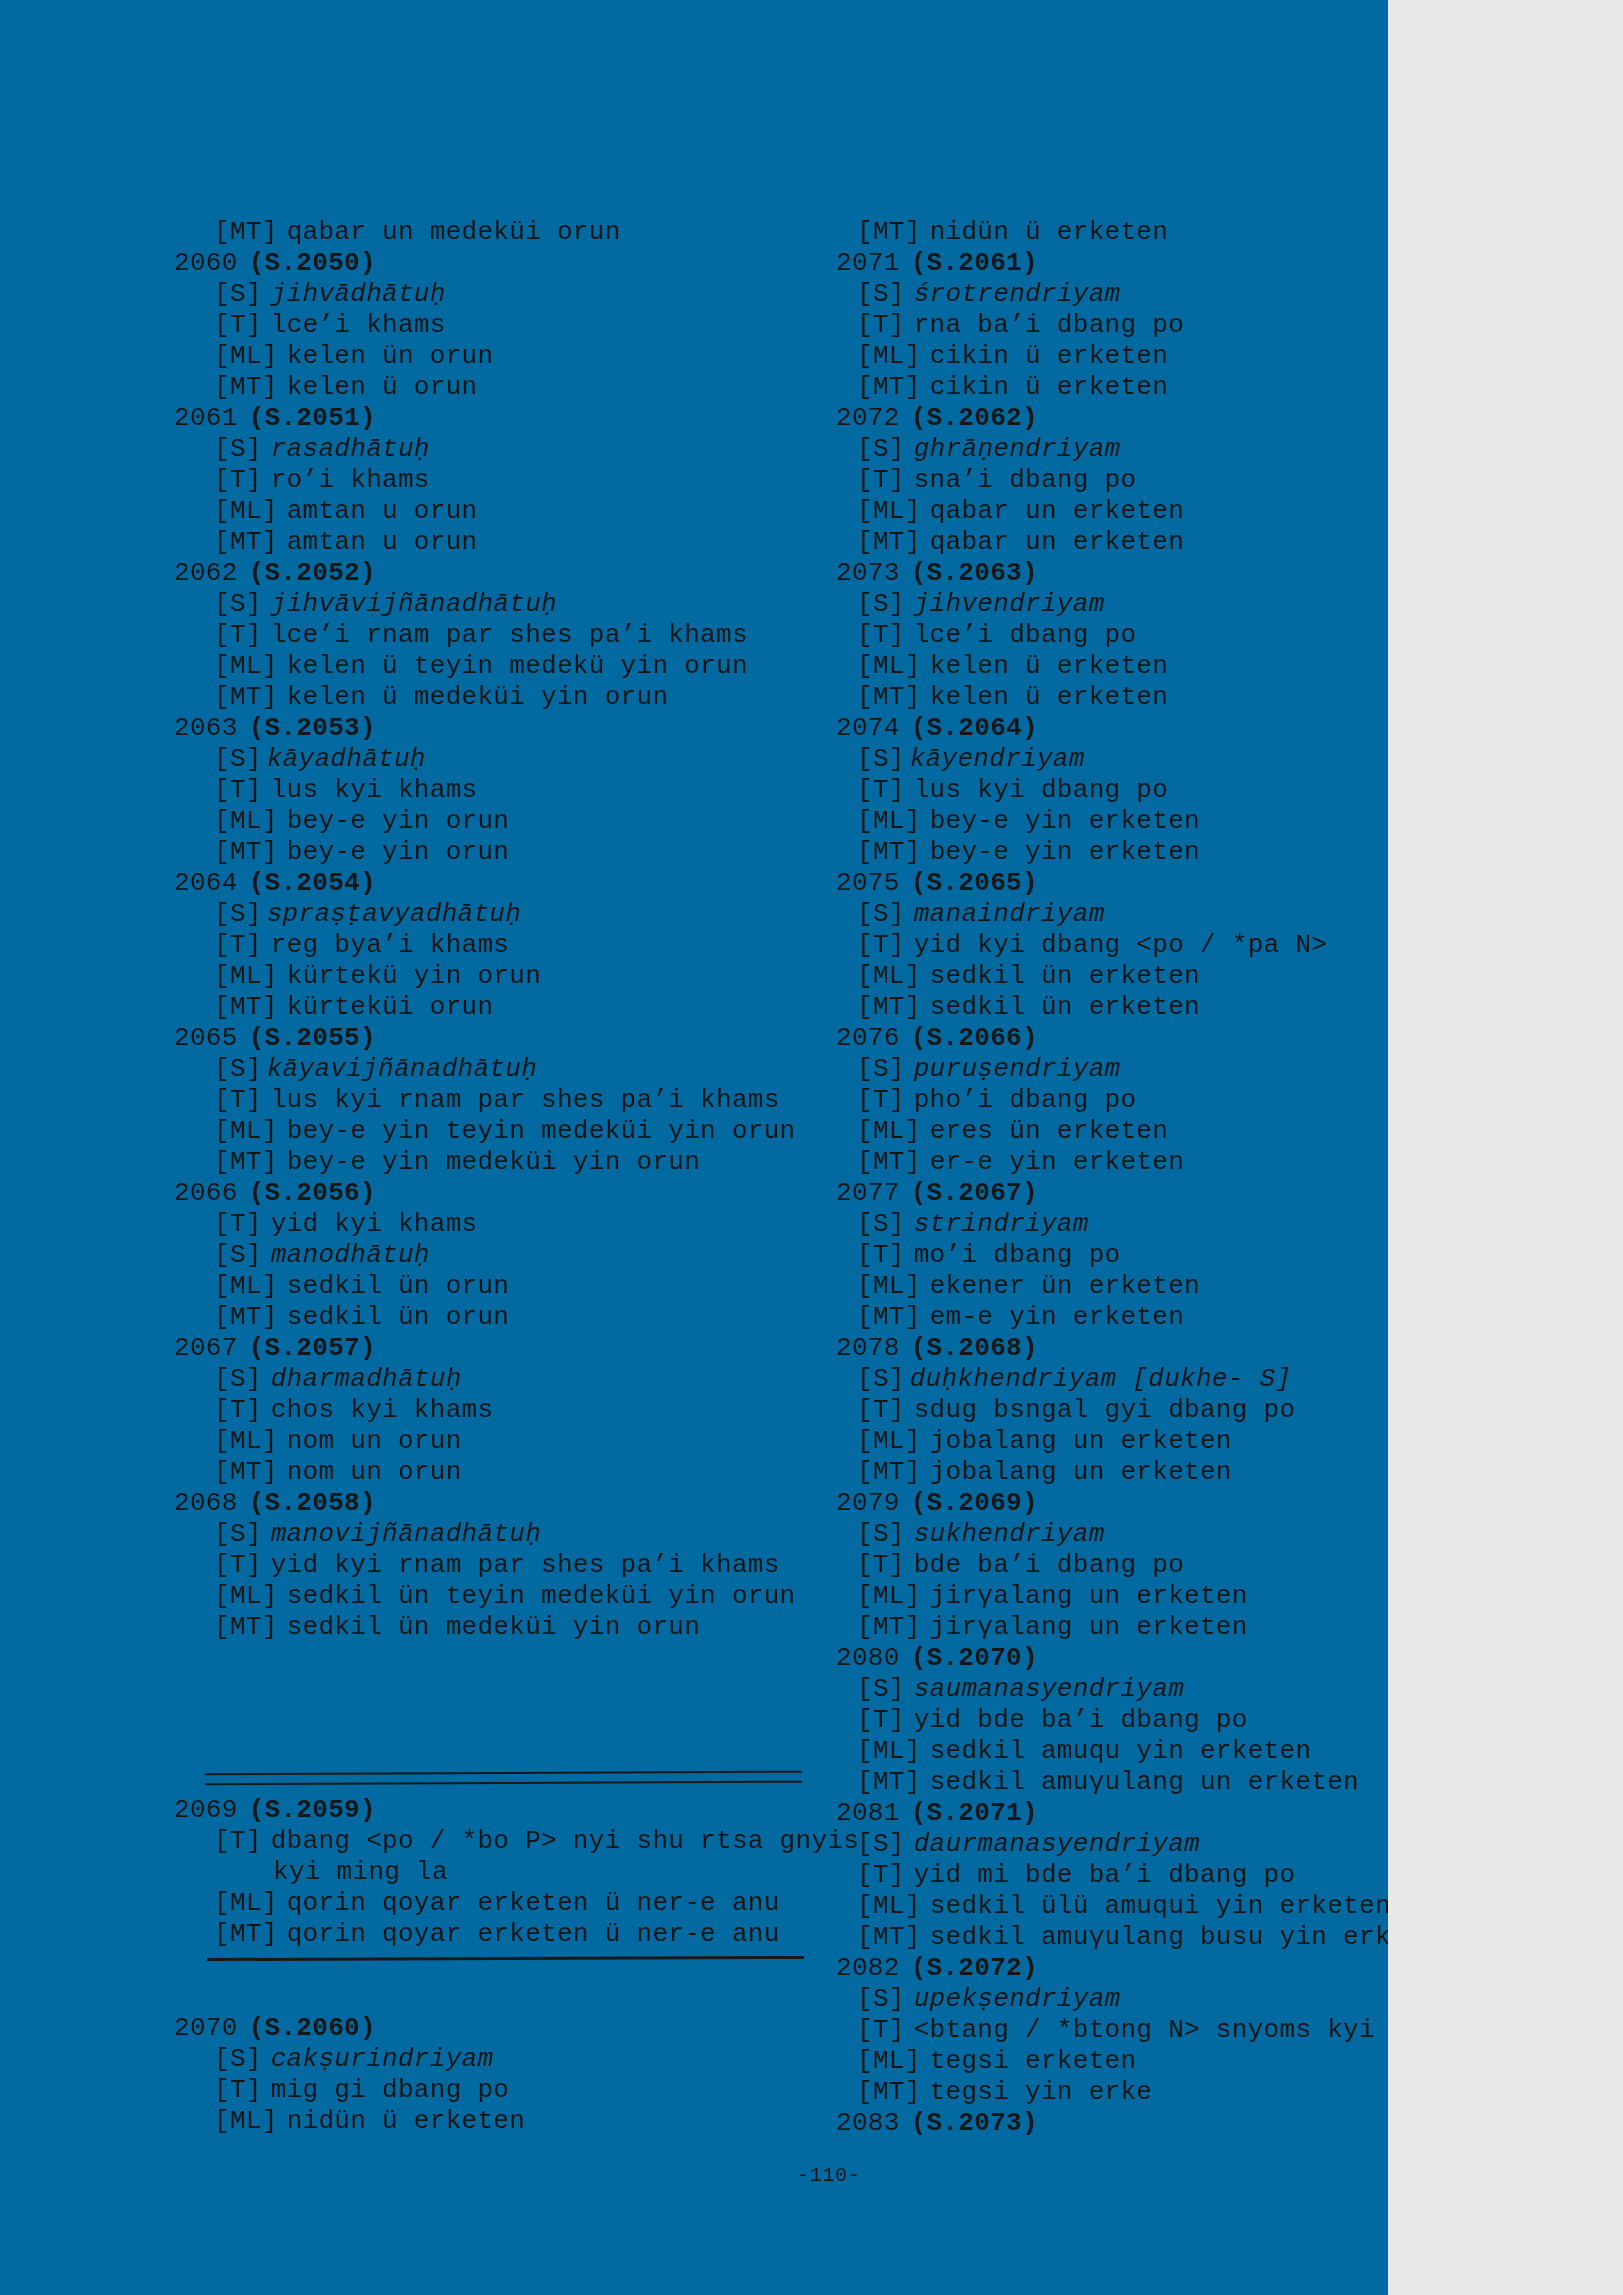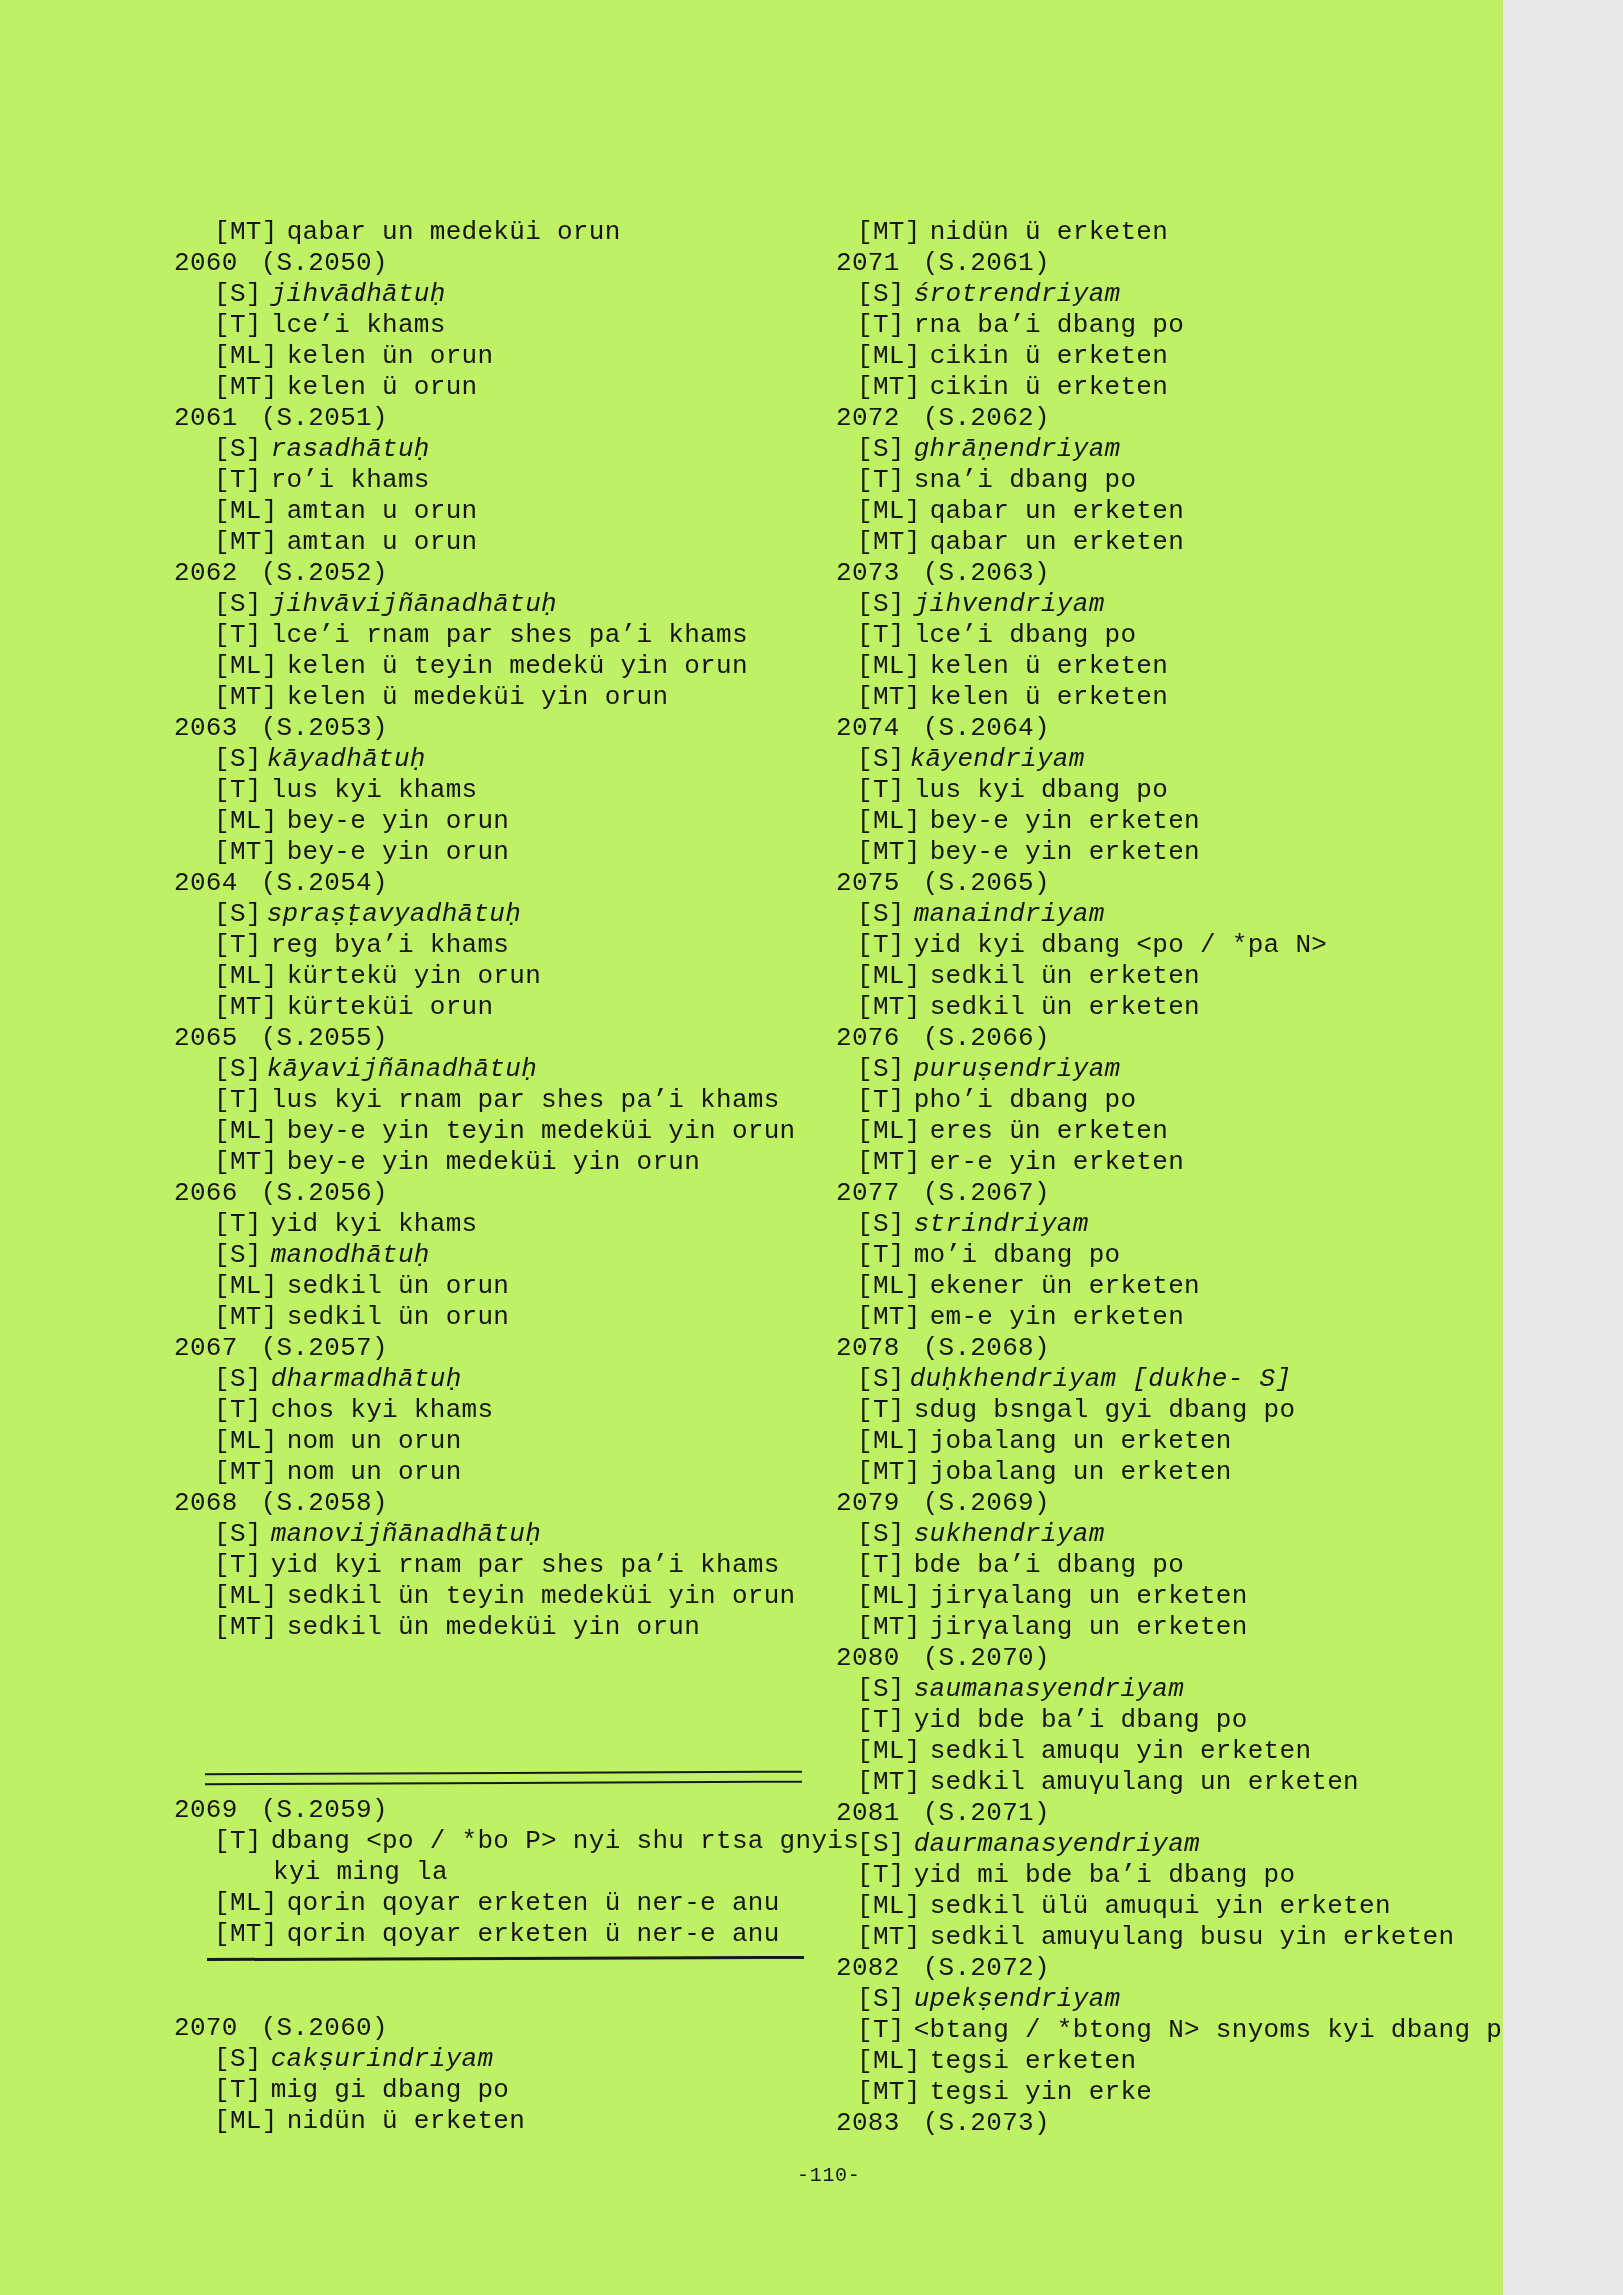--- a/index.html
+++ b/index.html
@@ -1,34 +1,34 @@
 <!DOCTYPE html>
 <html style="font-size:11px"><head>
 <meta charset="utf-8">
 <style>
   html,body { margin:0; padding:0; background:#e8e8e8; }
   .page {
     position:relative;
-    width:1503px; height:2295px;
-    background:#bef264;
+    width:1388px; height:2295px;
+    background:#0369a1;
     font-family:"Liberation Mono", "DejaVu Sans Mono", monospace;
     color:#161616;
     overflow:hidden;
   }
   .col { position:absolute; }
   .col-left  { left:174px;  top:217px; width:687px; }
   .col-right { left:836px; top:217px; width:736px; }
   .line { height:31px; line-height:31px; font-size:26px; white-space:pre; letter-spacing:0.3px; }
   .field { padding-left:40px; }
   .col-right .field { padding-left:21px; }
   .cont { padding-left:99px; }
   .tagtxt { margin-left:9px; }
   .tight { margin-left:5px; }
   .italic { font-style:italic; }
-  .header .ref { margin-left:23px; }
+  .header .ref { margin-left:11px;font-weight:bold; }
   .spacer { width:100%; }
   .rule-double {
     width:597px; margin-left:31px; height:7.6px;
     border-top:2.8px solid #181818; border-bottom:2.1px solid #181818;
     transform:rotate(-0.25deg);
   }
   .rule-single {
     width:597px; margin-left:33px; height:2.8px; background:#181818;
     transform:rotate(-0.2deg);
   }

